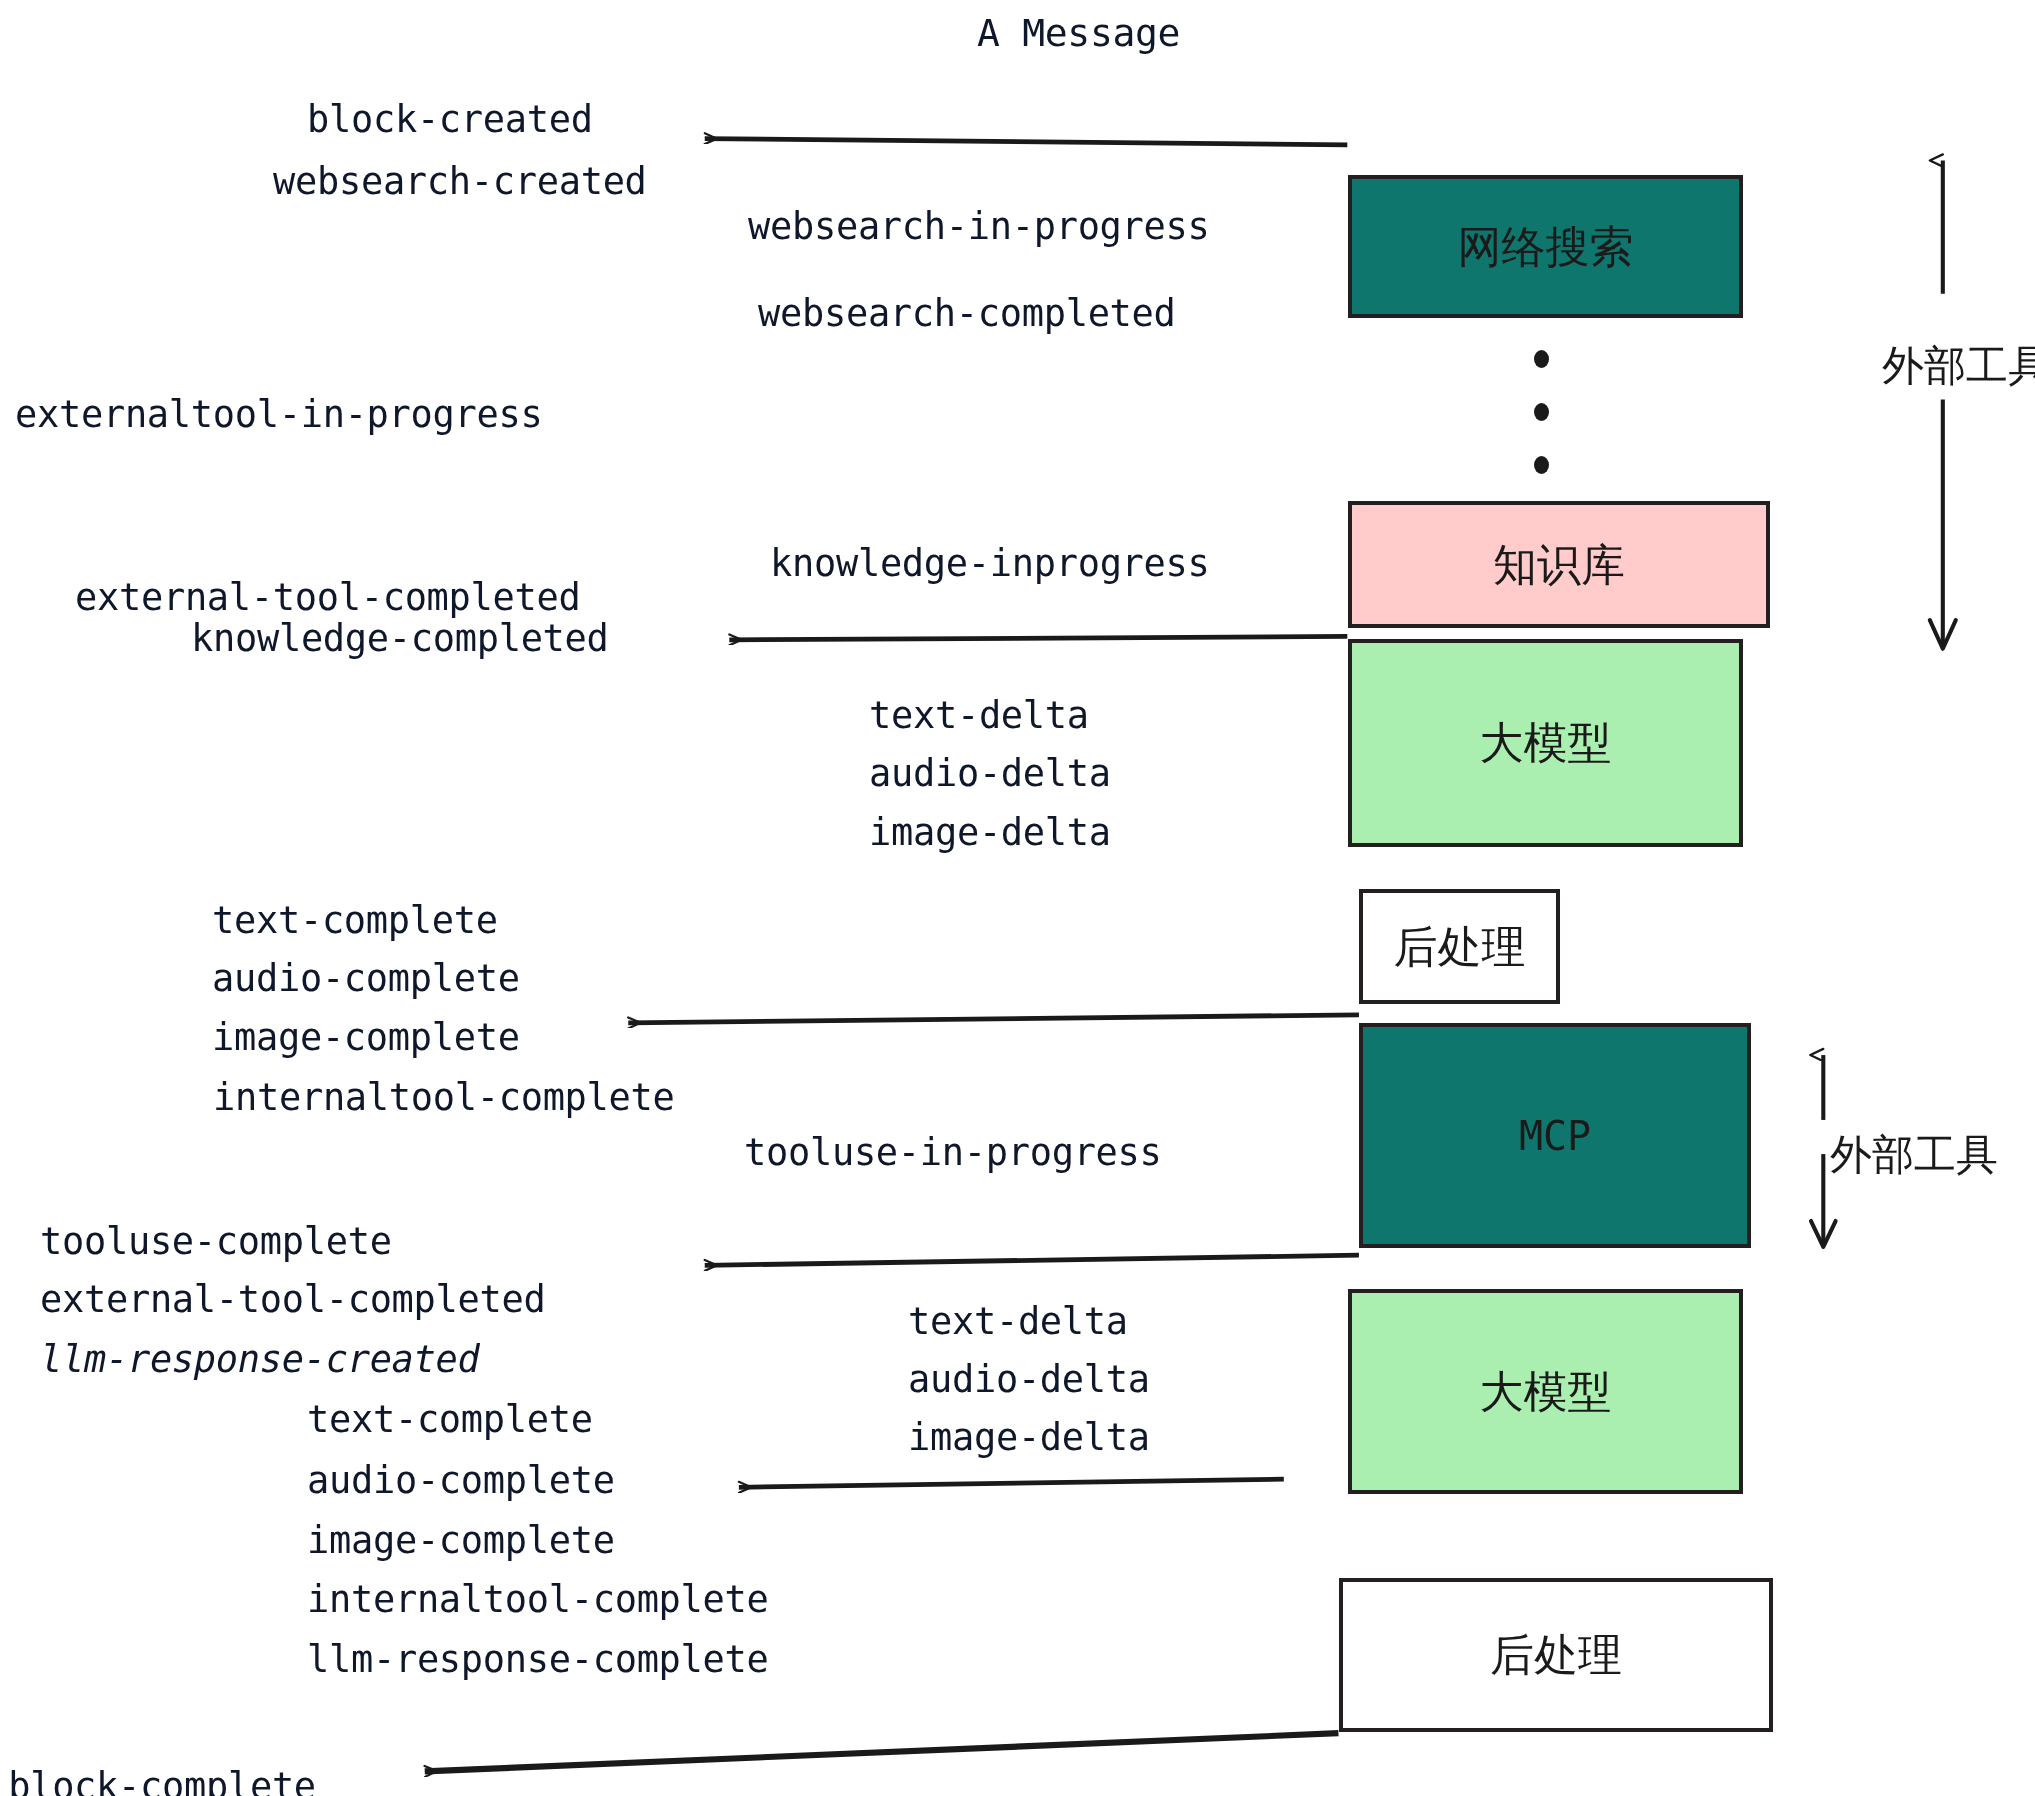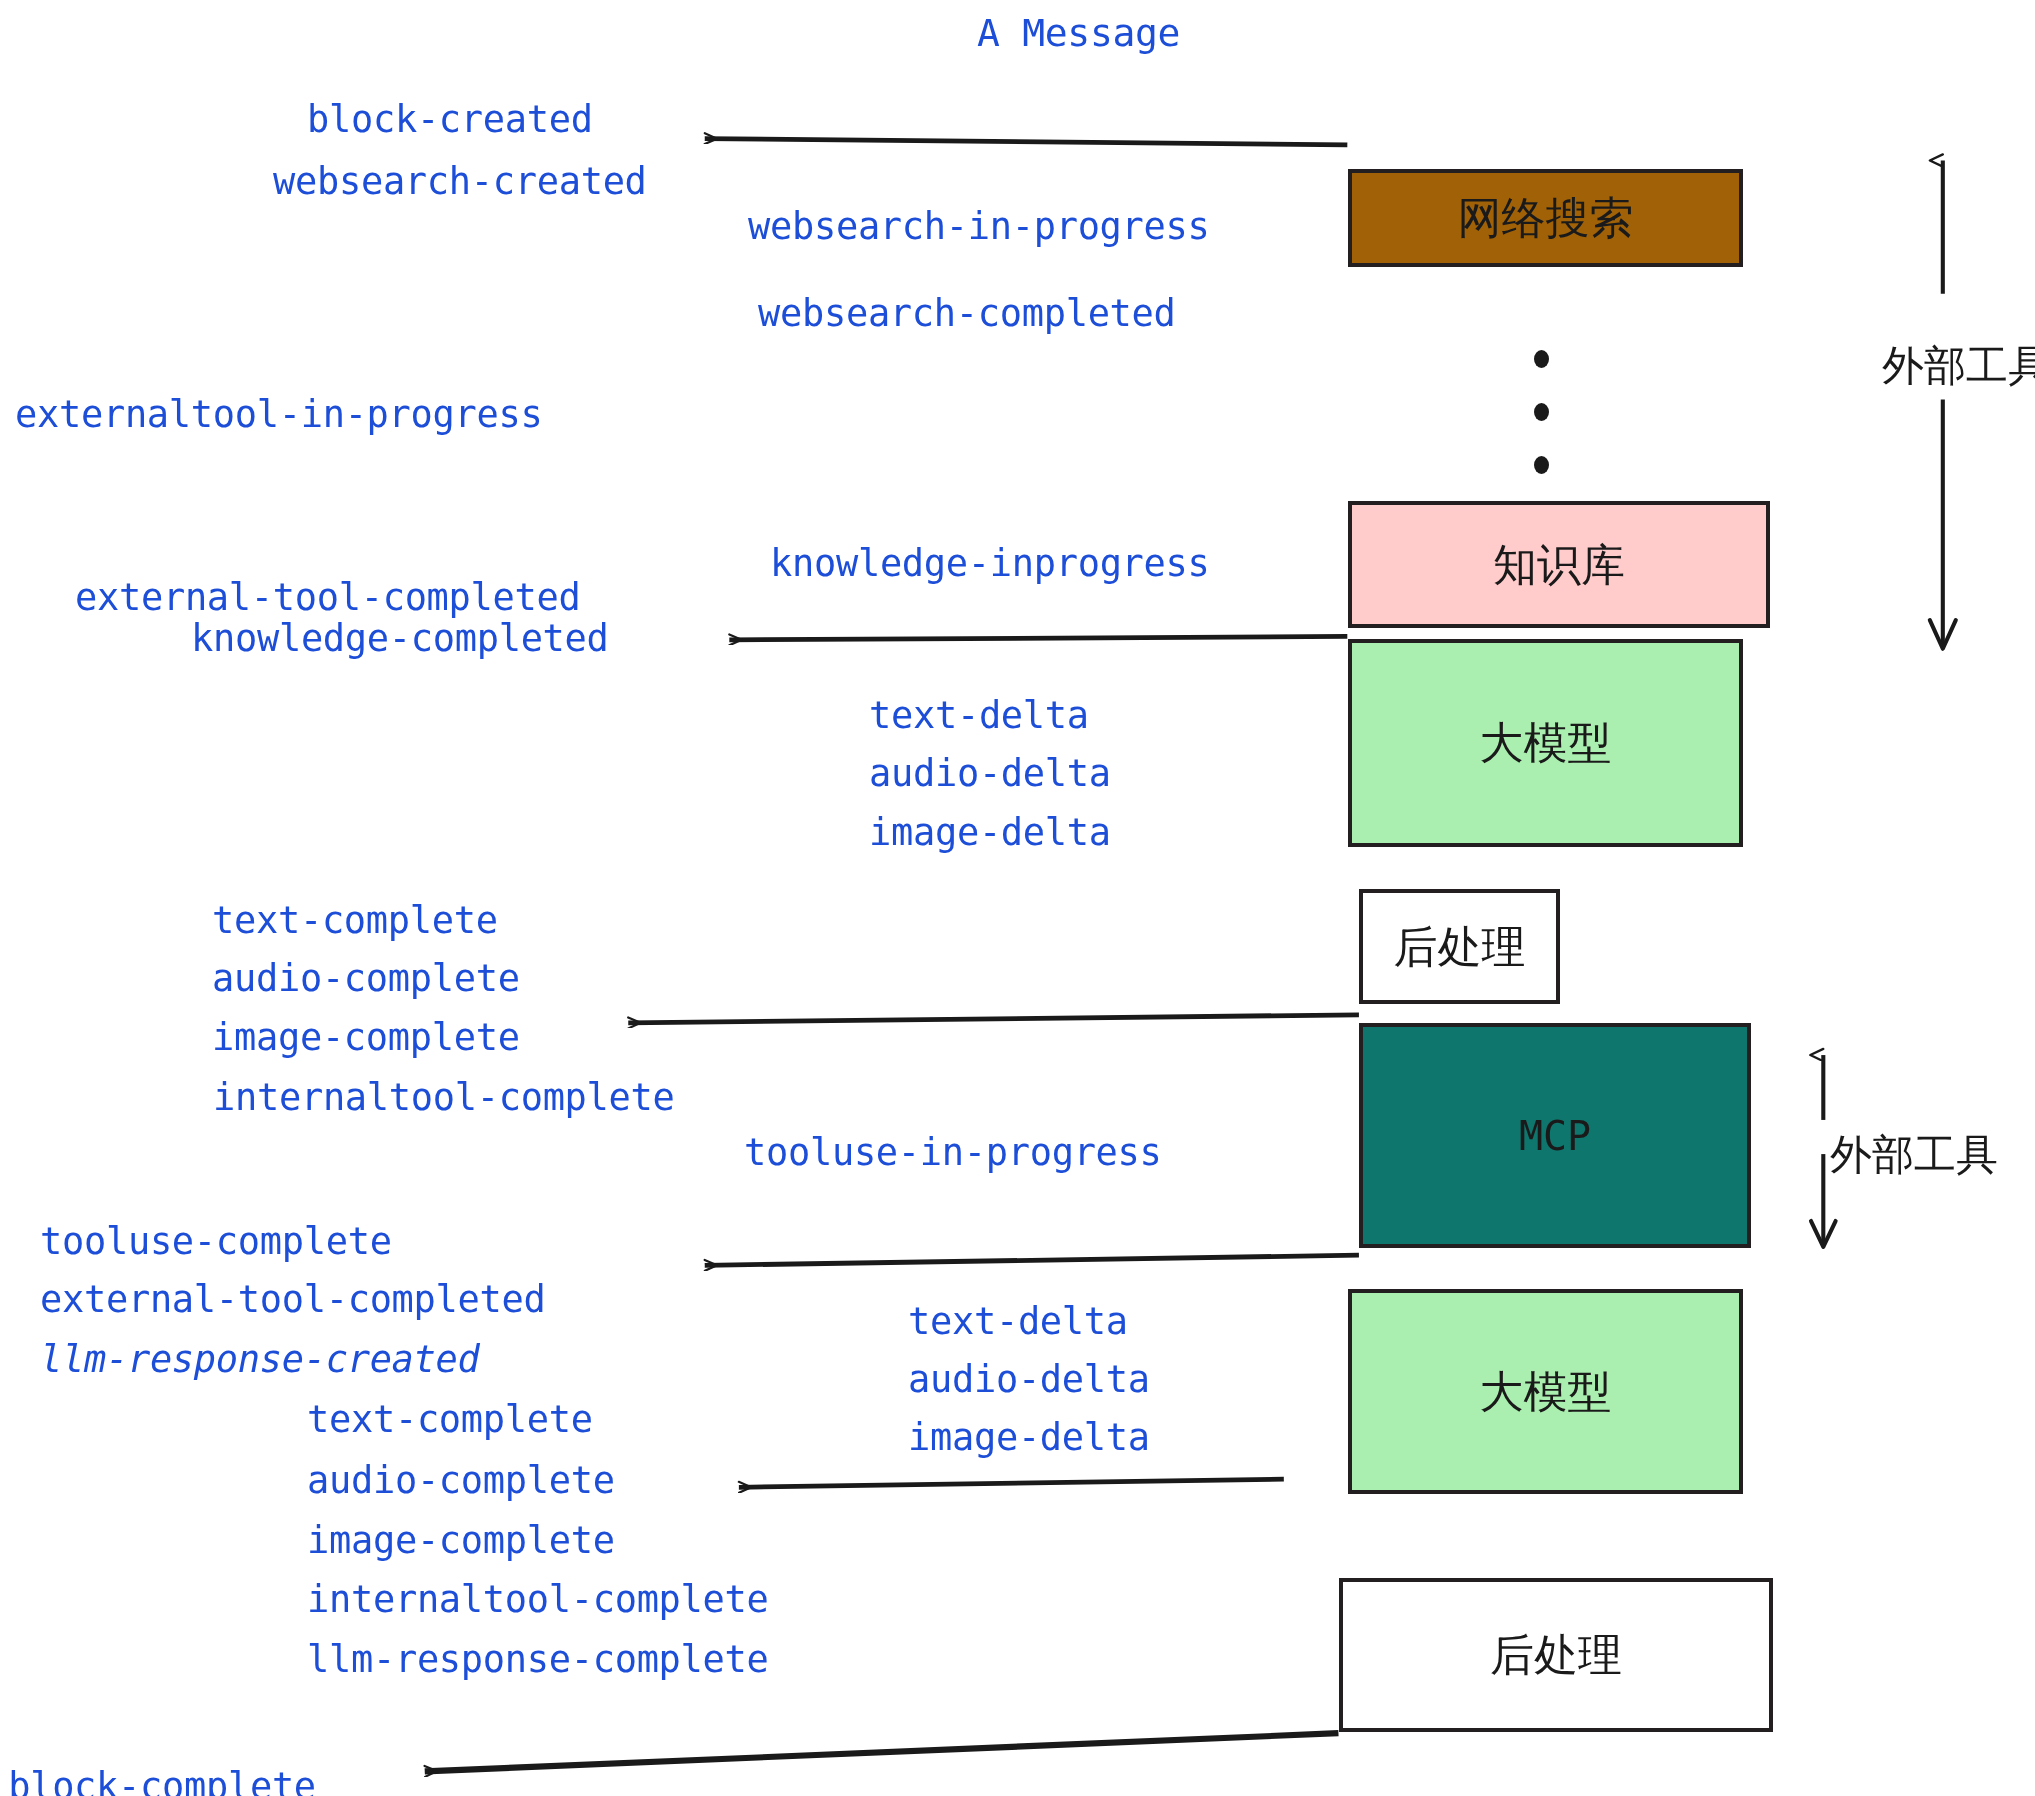--- a/index.html
+++ b/index.html
@@ -12,21 +12,21 @@
     width: 2035px;
     height: 1796px;
     background: #ffffff;
     overflow: hidden;
     font-family: "DejaVu Sans Mono", "Liberation Mono", monospace;
   }
   
   .lbl {
     position: absolute;
     white-space: nowrap;
-    color: #1d4ed8;
+    color: #0f172a;
     font-family: "DejaVu Sans Mono", "Liberation Mono", monospace;
     font-weight: 400;
     letter-spacing: -0.3px;
     line-height: 1;
   }
   .lbl.ev   { font-size: 37px; }
   .title    { font-size: 38px; }
   .cjk {
     position: absolute;
     white-space: nowrap;
@@ -134,21 +134,21 @@
       <div class="lbl ev" style="left: 908px; top: 1419px;">image-delta</div>
       <div class="lbl ev" style="left: 307px; top: 1401px;">text-complete</div>
       <div class="lbl ev" style="left: 307px; top: 1462px;">audio-complete</div>
       <div class="lbl ev" style="left: 307px; top: 1522px;">image-complete</div>
       <div class="lbl ev" style="left: 307px; top: 1581px;">internaltool-complete</div>
       <div class="lbl ev" style="left: 307px; top: 1641px;">llm-response-complete</div>
       <div class="lbl ev" style="left: 8.2px; top: 1768px;">block-complete</div>
     </div>
 
   <div id="nodes-layer">
-      <div class="box" style="left: 1348px; top: 169px; width: 395px; height: 98px; background: #a16207;">
+      <div class="box" style="left: 1348px; top: 175px; width: 395px; height: 143px; background: #0f766e;">
         <span>网络搜索</span>
       </div>
       <div class="box" style="left: 1348px; top: 501px; width: 422px; height: 127px; background: rgb(255, 204, 203);">
         <span>知识库</span>
       </div>
       <div class="box" style="left: 1348px; top: 639px; width: 395px; height: 208px; background: rgb(170, 239, 175);">
         <span>大模型</span>
       </div>
       <div class="box" style="left: 1359px; top: 889px; width: 201px; height: 115px; background: rgb(255, 255, 255);">
         <span>后处理</span>

